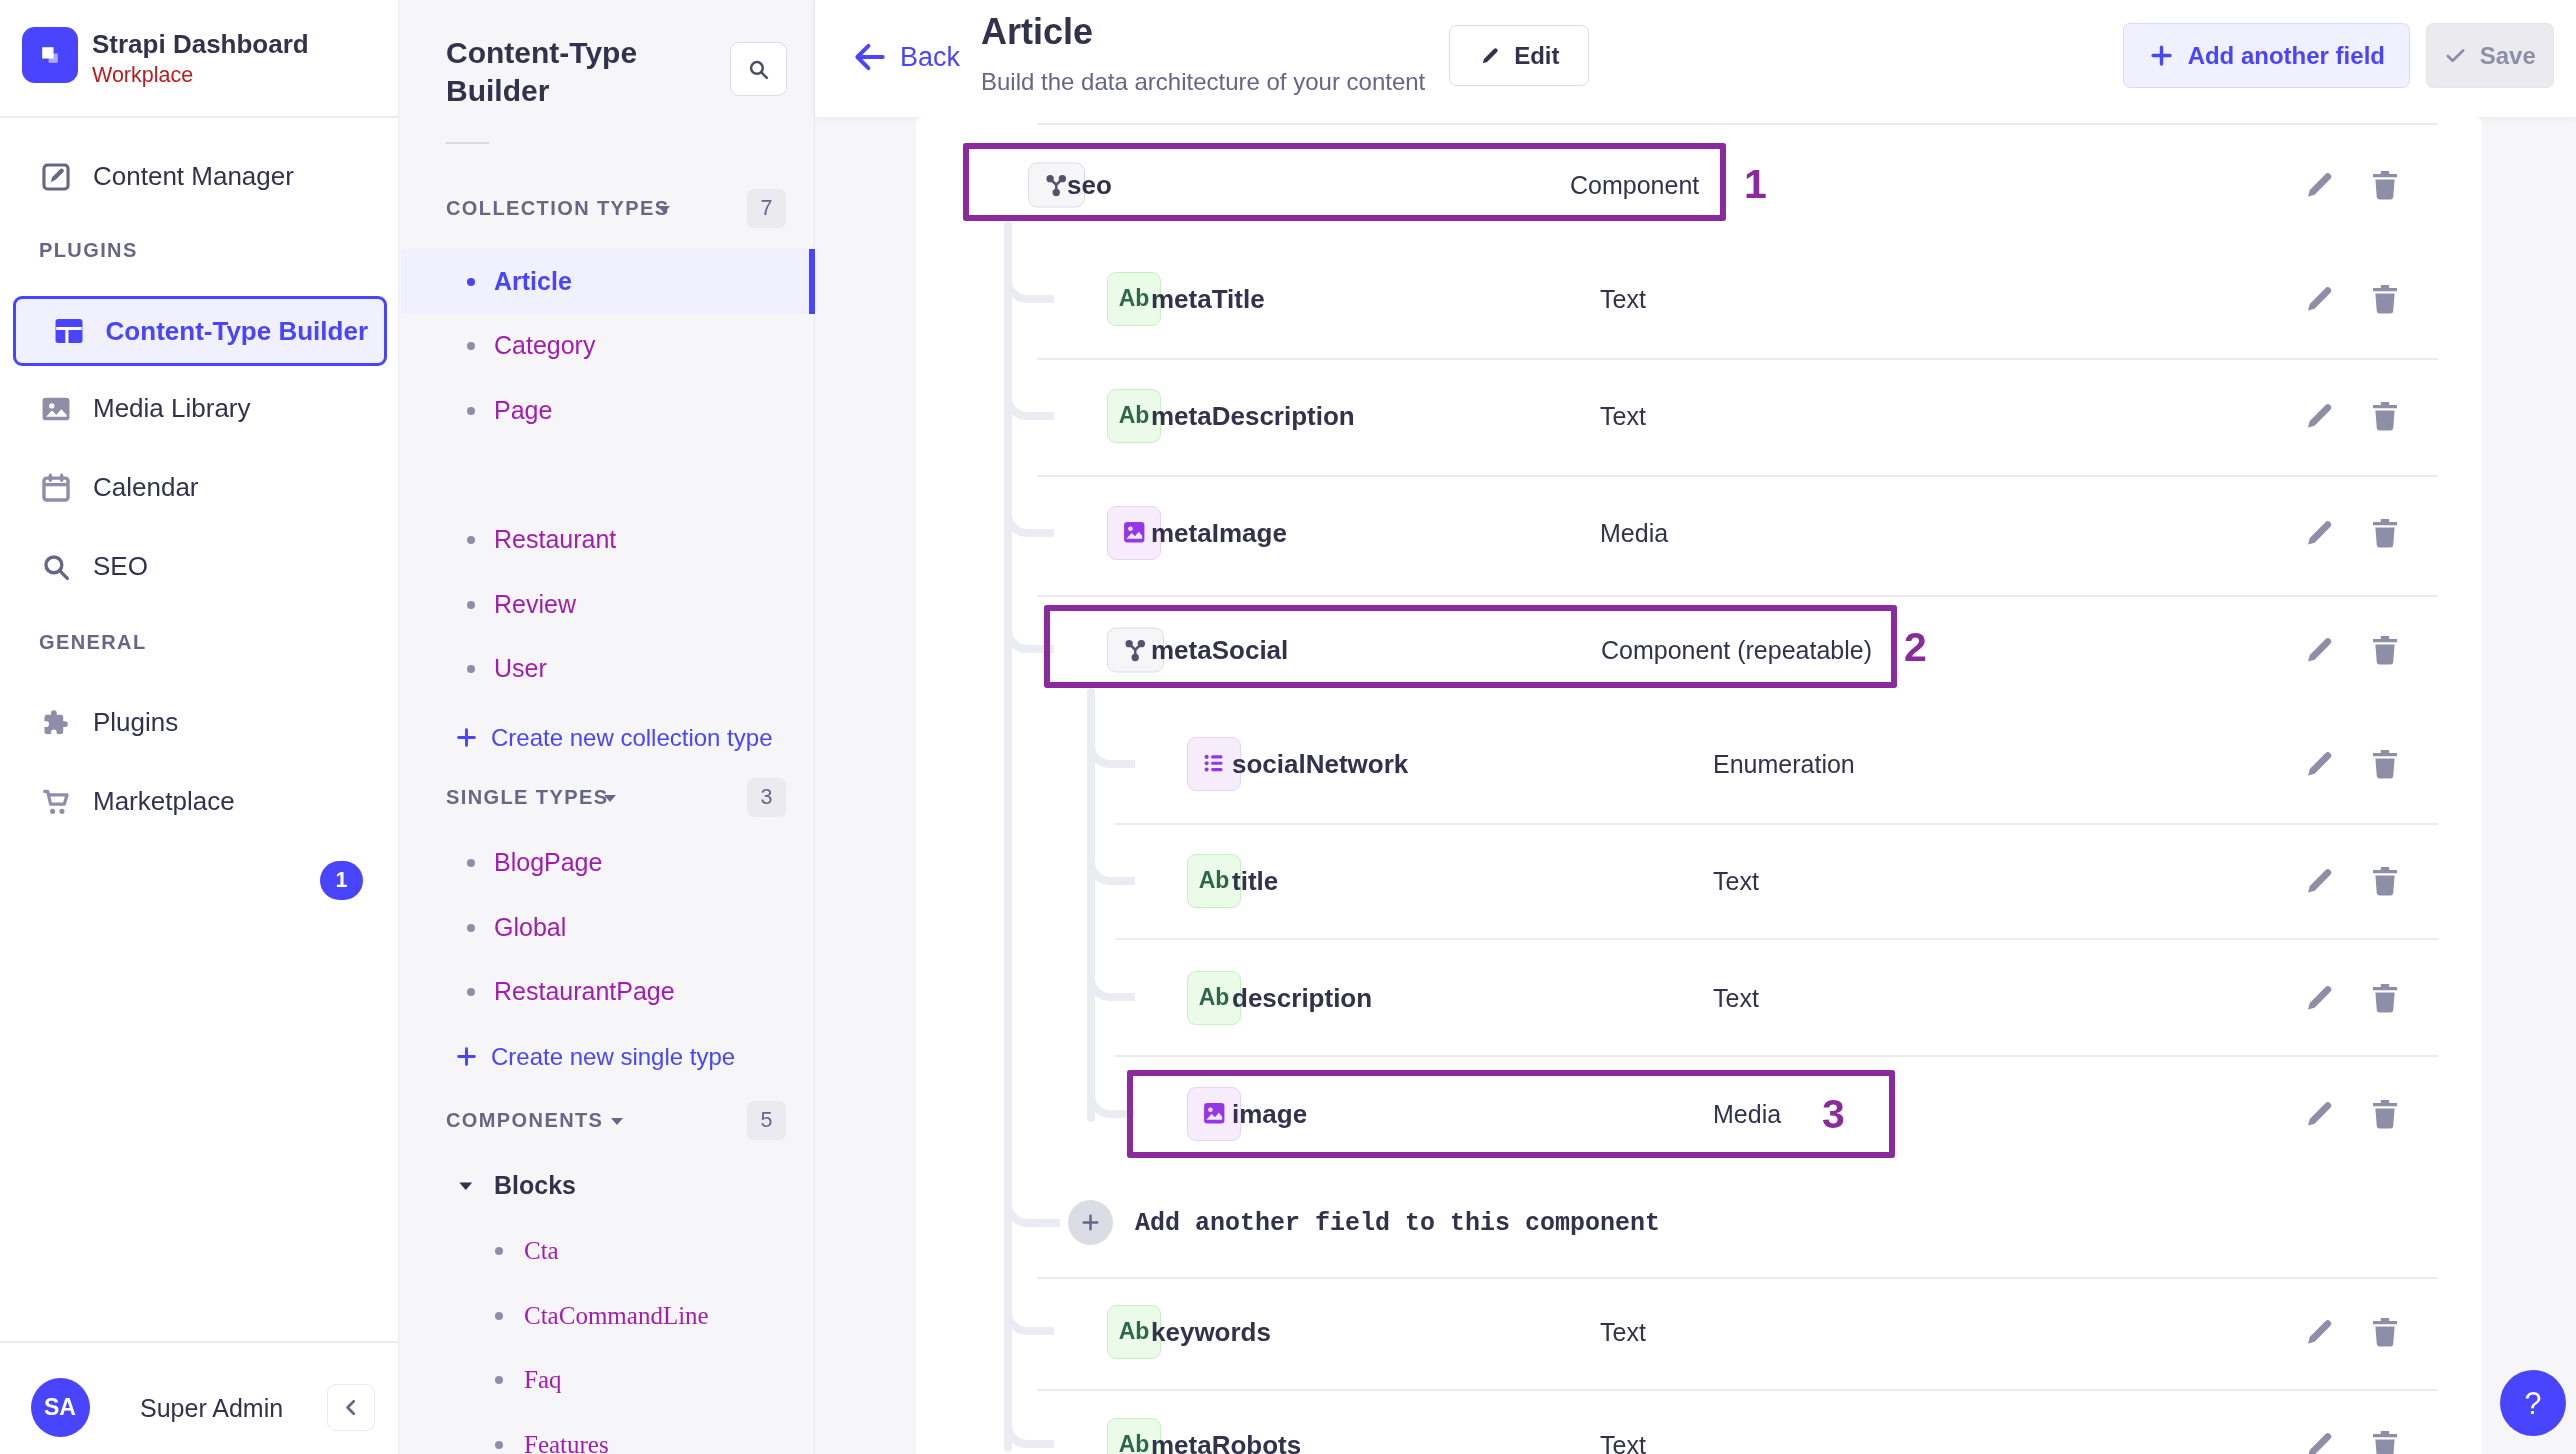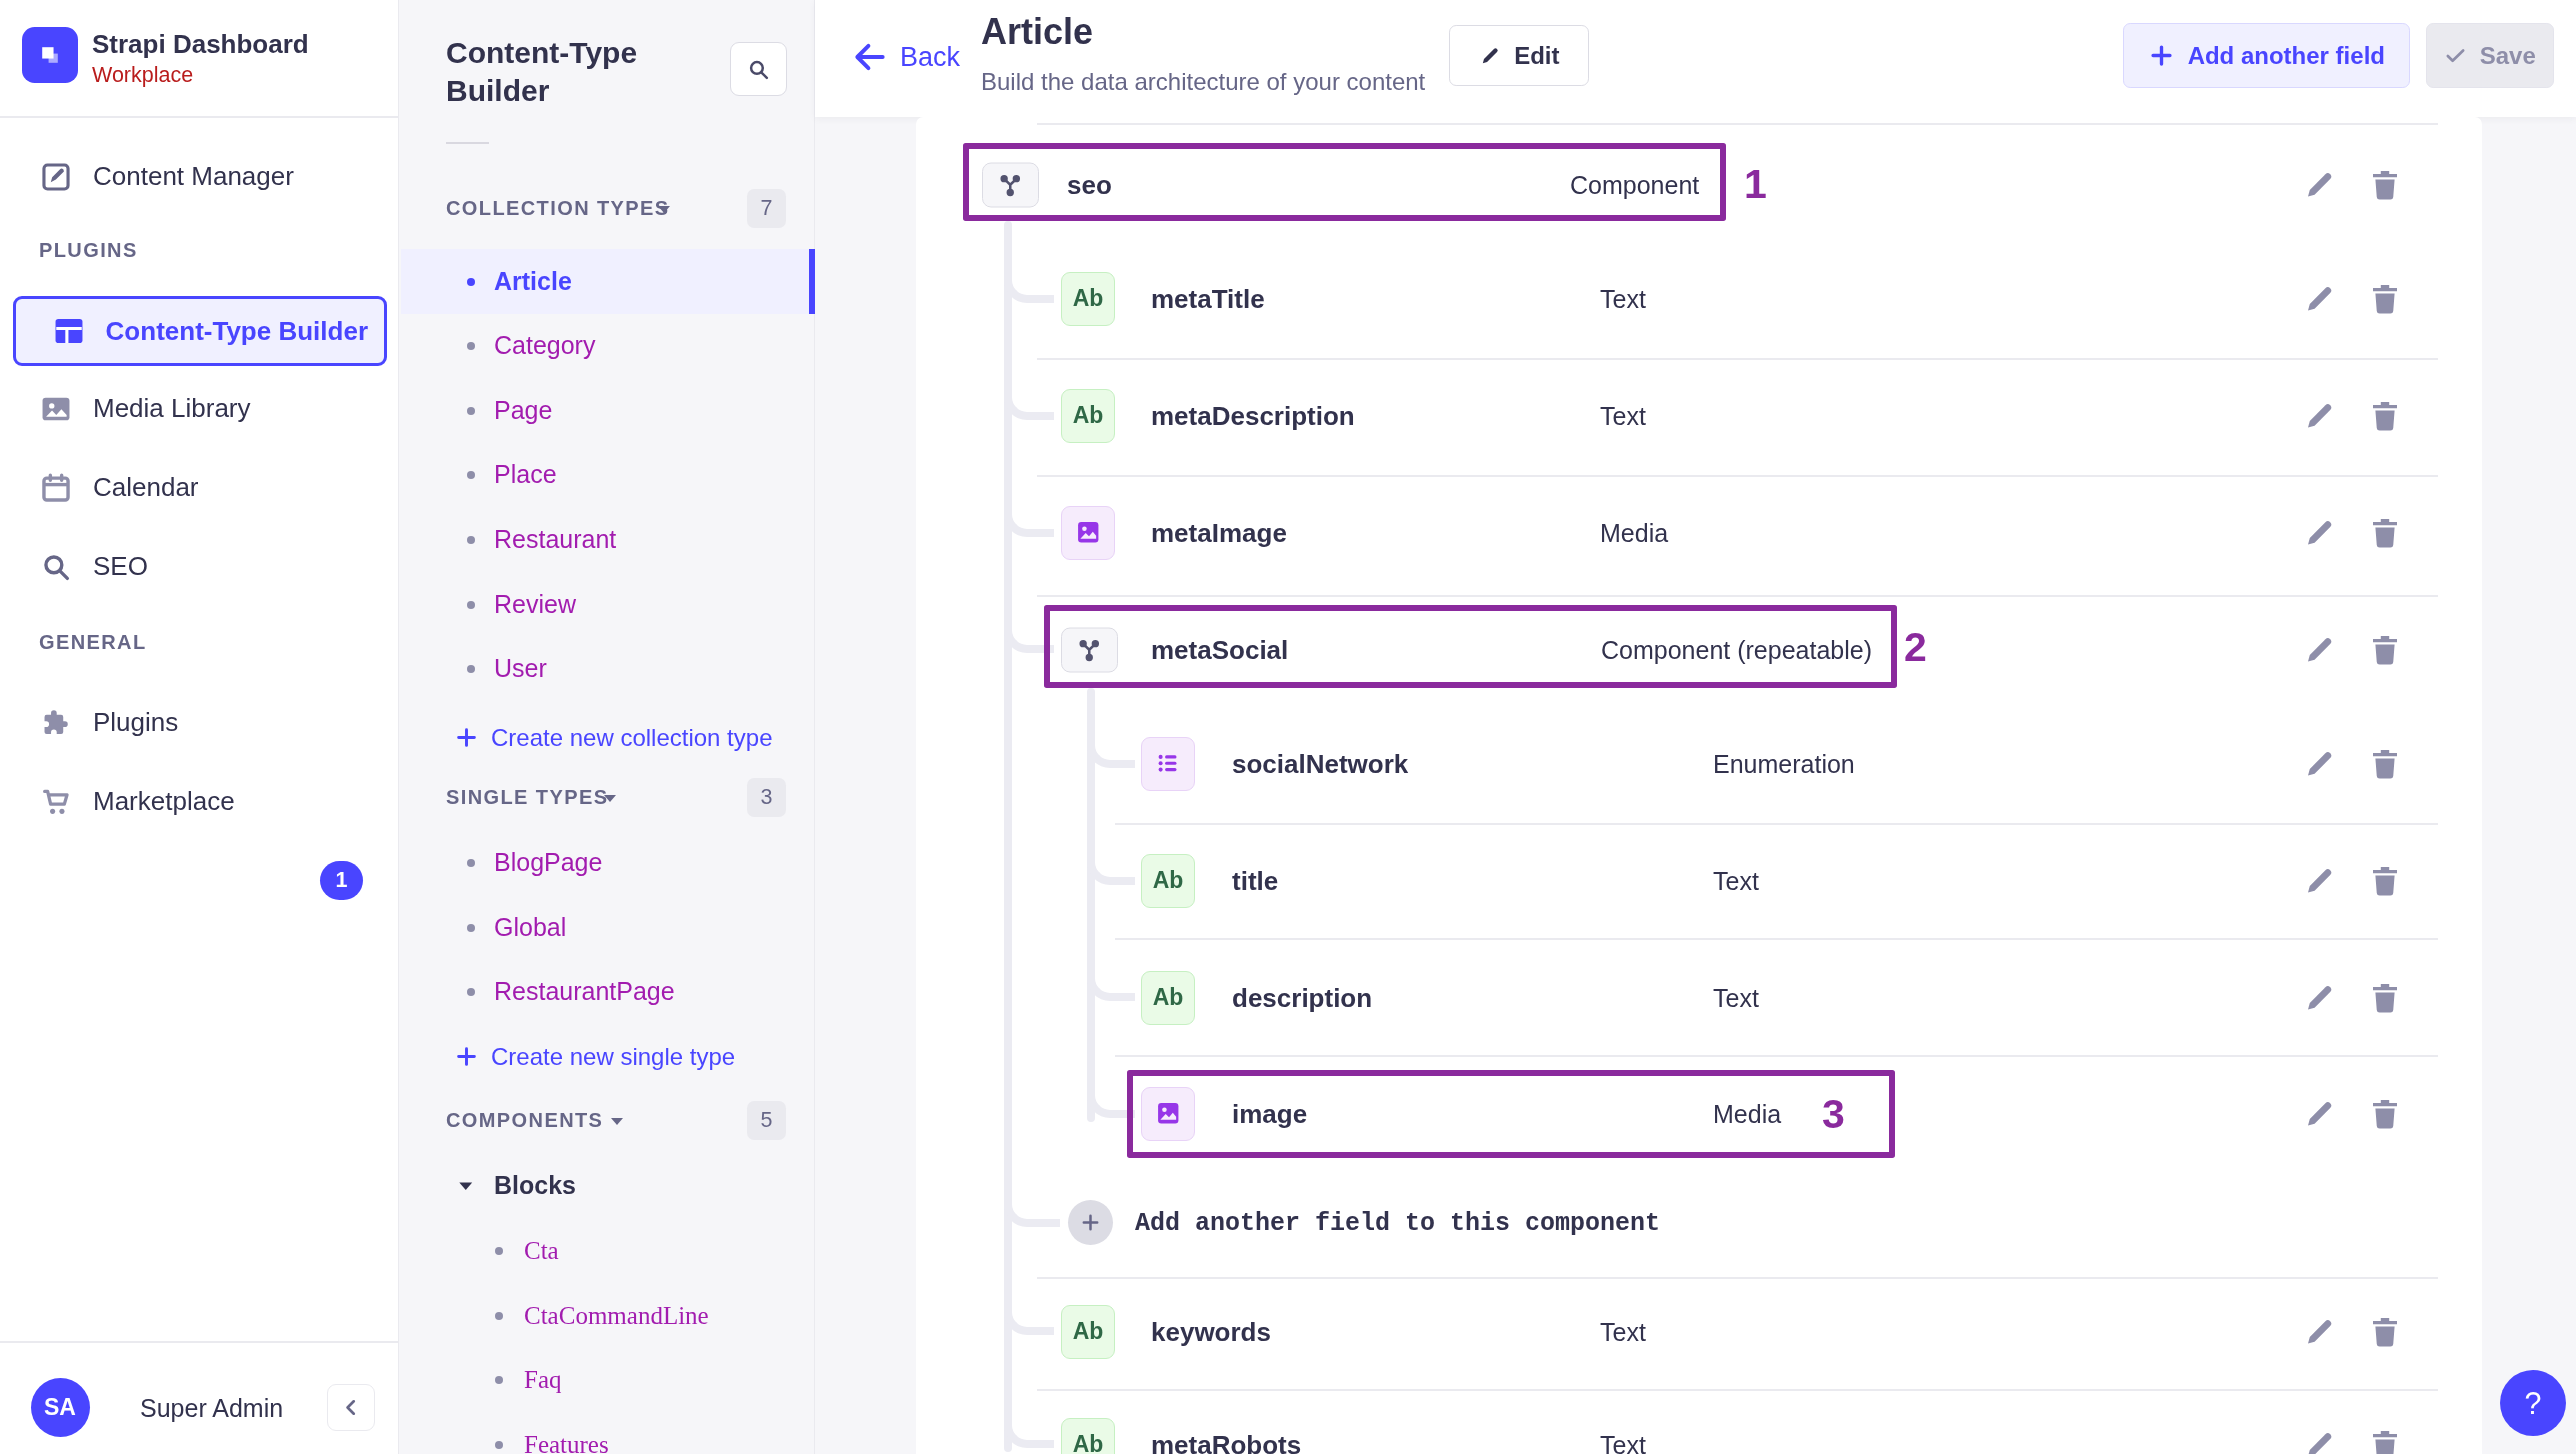--- a/index.html
+++ b/index.html
@@ -63,21 +63,21 @@
   .addf-btn span { font-size:24px; font-weight:600; color:#4945ff; white-space:nowrap; }
   .save-btn { left:1611px; top:23px; width:128px; height:65px; background:#eaeaef; border:1.8px solid #e4e4ec; }
   .save-btn span { font-size:24px; font-weight:600; color:#8e8ea9; }
 
   
   #card { left:916px; top:117px; width:1566px; height:1337px; background:#fff; border-radius:7.2px 7.2px 0 0; overflow:hidden; }
   .cdiv { position:absolute; height:1.8px; background:#eaeaef; }
   .vline { position:absolute; width:8px; background:#ebebf2; border-radius:5.4px; }
   .elbow { position:absolute; height:56px; border-left:8px solid #ebebf2; border-bottom:8px solid #ebebf2; border-bottom-left-radius:23px; }
   .frow { position:absolute; left:0; width:1566px; height:57px; }
-  .frow .ficon { position:absolute; top:50%; transform:translateY(-50%); display:flex; align-items:center; justify-content:center; border-radius:9px; }
+  .frow .ficon { position:absolute; top:50%; transform:translateY(-50%); display:flex; align-items:center; justify-content:center; border-radius:9px;margin-left:46px; }
   .icon-ab { width:54px; height:54px; background:#eafbe7; border:1.8px solid #c6f0c2; color:#2f6846; font-size:23px; font-weight:700; }
   .icon-comp { width:57px; height:45px; background:#f6f6f9; border:1.8px solid #dcdce4; }
   .icon-purple { width:54px; height:54px; background:#f6ecfc; border:1.8px solid #e8d3f7; }
   .l0 .ficon { left:66px; } .l1 .ficon { left:145px; } .l2 .ficon { left:225px; }
   .fname { position:absolute; top:50%; transform:translateY(-50%); font-size:26px; font-weight:700; color:#32324d; white-space:nowrap; }
   .l0 .fname { left:151px; } .l1 .fname { left:235px; } .l2 .fname { left:316px; }
   .ftype { position:absolute; top:50%; transform:translateY(-50%); font-size:25px; color:#32324d; white-space:nowrap; }
   .l0 .ftype { left:654px; } .l1 .ftype { left:684px; } .l2 .ftype { left:797px; }
   .frow.t-social .ftype { left:685px; }
   .act { position:absolute; top:50%; transform:translateY(-50%); width:43px; height:43px; background:none; border:none; cursor:pointer; display:flex; align-items:center; justify-content:center; }
@@ -220,24 +220,20 @@
       <span class="sel-bar"></span>
     </div>
     <div class="abs s2item" style="top:313px">
         <span class="dot"></span>
         <span class="ilabel">Category</span>
       </div>
     <div class="abs s2item" style="top:378px">
         <span class="dot"></span>
         <span class="ilabel">Page</span>
       </div>
-    <div class="abs s2item" style="top:442px">
-        <span class="dot"></span>
-        <span class="ilabel">Place</span>
-      </div>
     <div class="abs s2item" style="top:507px">
         <span class="dot"></span>
         <span class="ilabel">Restaurant</span>
       </div>
     <div class="abs s2item" style="top:572px">
         <span class="dot"></span>
         <span class="ilabel">Review</span>
       </div>
     <div class="abs s2item" style="top:636px">
         <span class="dot"></span>

